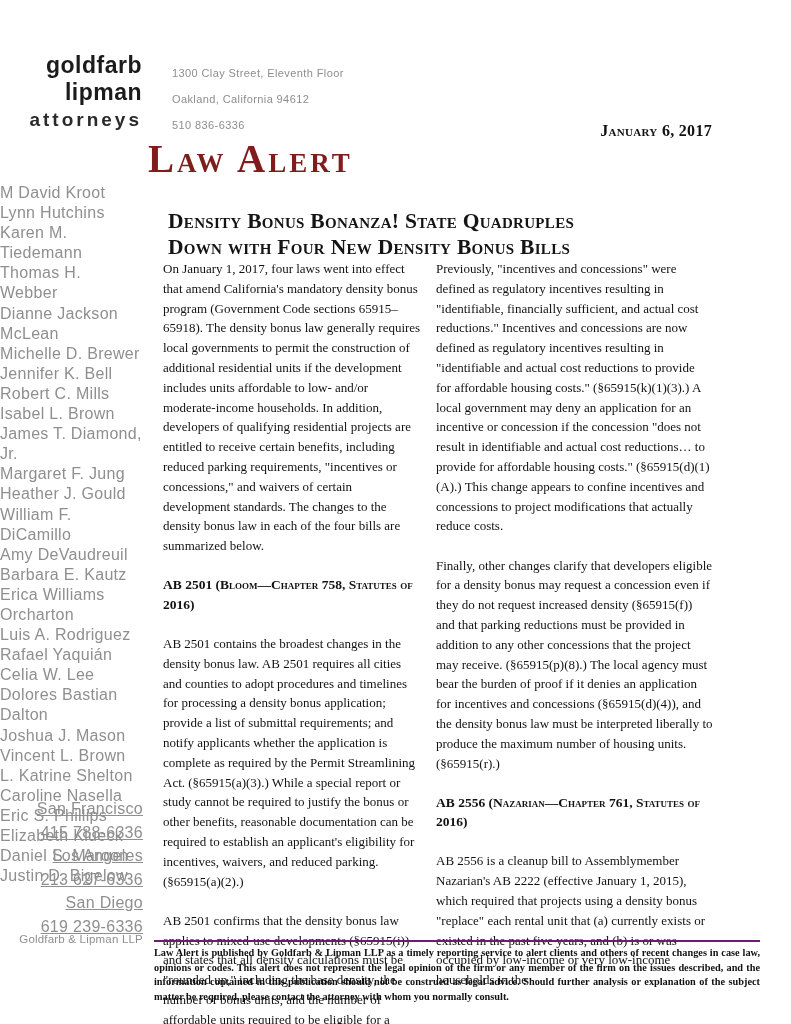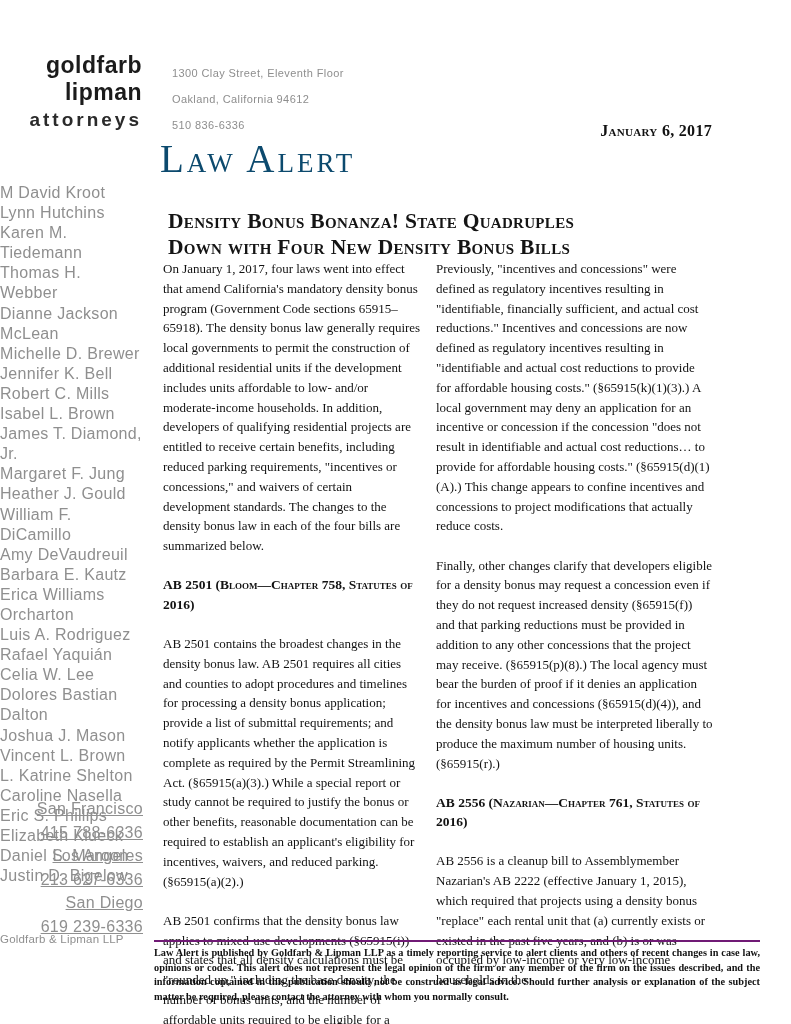--- a/index.html
+++ b/index.html
@@ -18,36 +18,36 @@
     position:absolute;left:0;top:183px;width:143px;text-align:left;
     font-family:"Liberation Sans",sans-serif;font-size:16px;color:#8f8f8f;letter-spacing:.3px;
   }
   .attorney{line-height:20.1px;}
   .offices{
     position:absolute;left:0;top:797px;width:143px;text-align:right;
     font-family:"Liberation Sans",sans-serif;font-size:16px;color:#8f8f8f;letter-spacing:.3px;text-decoration:underline;
   }
   .office-line{line-height:23.5px;}
   .firm-llp{
-    position:absolute;left:0;top:933px;width:143px;
+    position:absolute;left:0;top:933px;width:143px;text-align:right;
     font-family:"Liberation Sans",sans-serif;font-size:11.5px;color:#8f8f8f;letter-spacing:.2px;
   }
   
   .address{
     position:absolute;left:172px;top:60px;
     font-family:"Liberation Sans",sans-serif;font-size:11px;color:#8e8e8e;
     letter-spacing:.4px;line-height:26px;
   }
   .date{
     position:absolute;left:434px;top:122px;width:278px;text-align:right;
     font-variant:small-caps;font-weight:700;font-size:16px;letter-spacing:.3px;color:#111;
   }
   .masthead{
-    position:absolute;left:160px;top:136px;margin:0;
-    font-variant:small-caps;font-weight:400;font-size:39px;letter-spacing:3px;color:#0c4a6e;
+    position:absolute;left:148px;top:136px;margin:0;
+    font-variant:small-caps;font-weight:700;font-size:39px;letter-spacing:3px;color:#7f1d1d;
   }
   .headline{
     position:absolute;left:160px;top:200px;margin:8px;width:585px;
     font-variant:small-caps;font-weight:700;font-size:21.5px;line-height:26px;
     letter-spacing:.3px;color:#141414;
   }
   
   .col{position:absolute;top:259px;font-size:13px;line-height:19.8px;color:#121212;}
   .col-left{left:163px;width:258px;}
   .col-right{left:436px;width:277px;}

